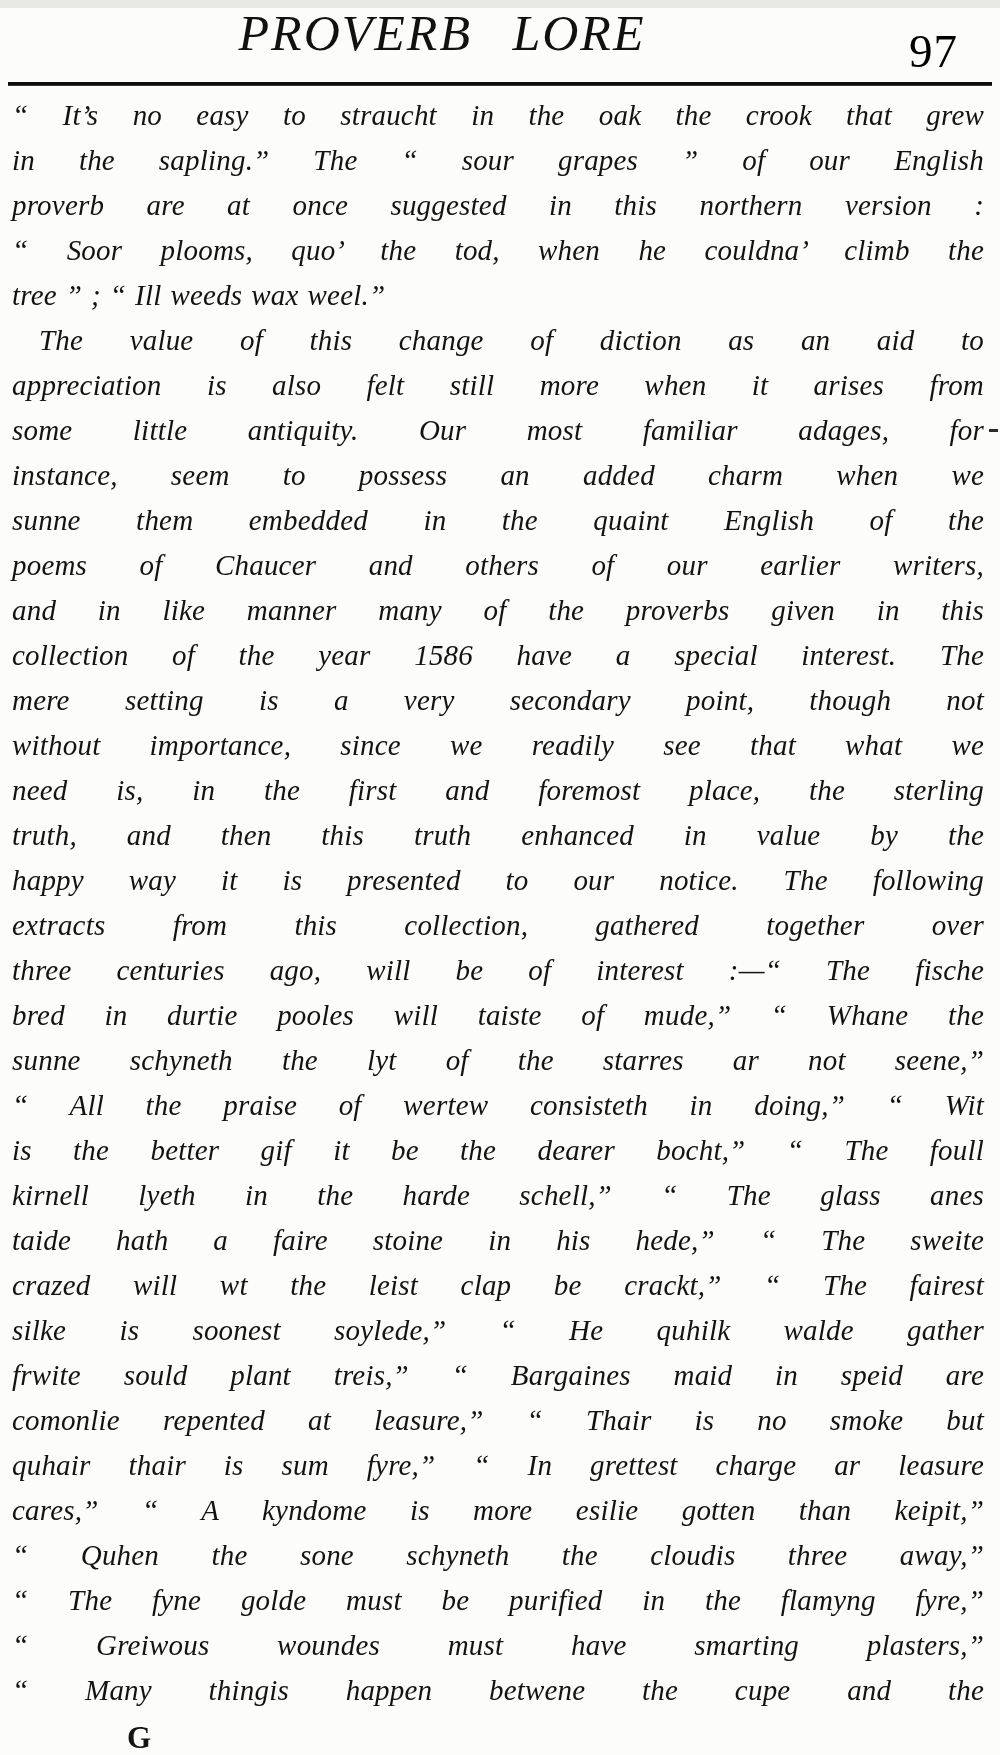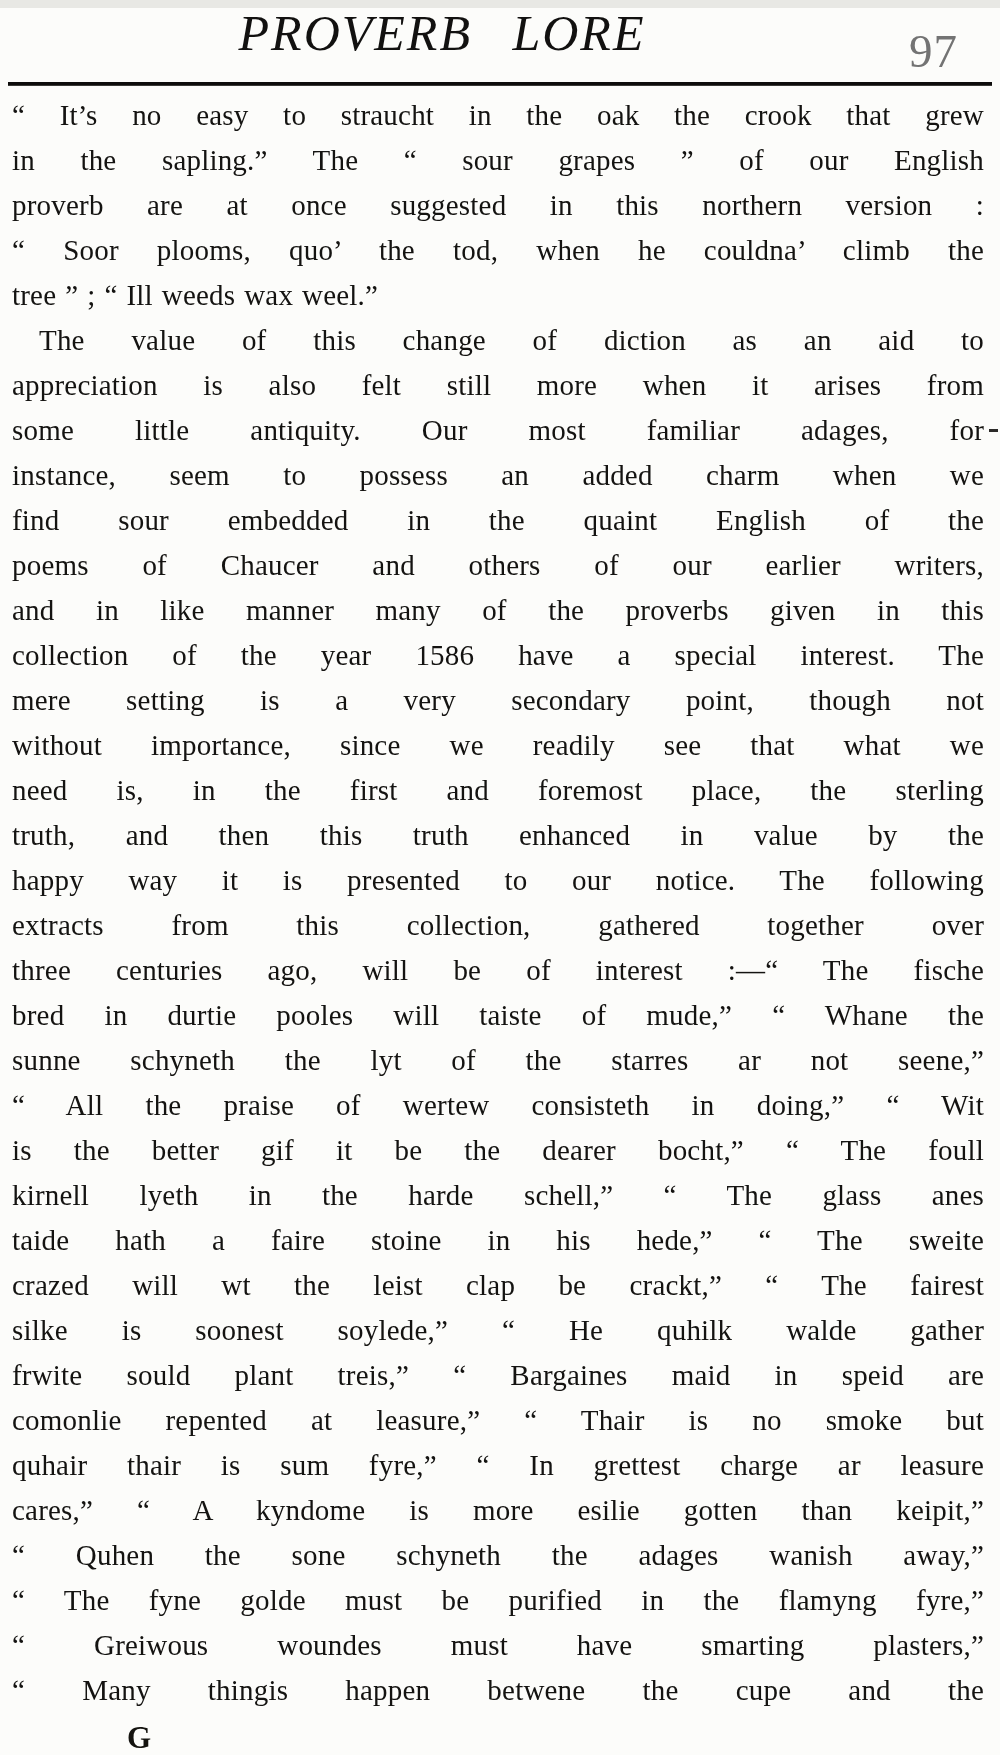--- a/index.html
+++ b/index.html
@@ -25,32 +25,32 @@
     word-spacing: 26px;
     white-space: nowrap;
     color: #121110;
   }
   .head-pageno {
     position: absolute;
     top: 16px;
     right: 42px;
     font-size: 47px;
     letter-spacing: 1px;
-    color: #737373;
+    color: #000000;
   }
   .head-rule {
     position: absolute;
     top: 74px;
     left: 8px;
     right: 8px;
     height: 3px;
     background: #0d0c0b;
     border-bottom: 1px solid #3a3936;
   }
-  .text-block { position: absolute; top: 85px; left: 12px; right: 16px; }
+  .text-block { position: absolute; top: 85px; left: 12px; right: 16px; font-style: italic; }
   .line {
     font-size: 29px;
     line-height: 45px;
     text-align: justify;
     text-align-last: justify;
     -moz-text-align-last: justify;
     word-spacing: 1.5px;
     letter-spacing: 0.2px;
     white-space: normal;
   }
@@ -87,21 +87,21 @@
   <div class="text-block">
     <div class="line">“ It’s no easy to straucht in the oak the crook that grew</div>
     <div class="line">in the sapling.”  The “ sour grapes ” of our English</div>
     <div class="line">proverb are at once suggested in this northern version :</div>
     <div class="line">“ Soor plooms, quo’ the tod, when he couldna’ climb the</div>
     <div class="line para-end">tree ” ; “ Ill weeds wax weel.”</div>
     <div class="line indent">The value of this change of diction as an aid to</div>
     <div class="line">appreciation is also felt still more when it arises from</div>
     <div class="line">some little antiquity.  Our most familiar adages, for</div>
     <div class="line">instance, seem to possess an added charm when we</div>
-    <div class="line">find sour embedded in the quaint English of the</div>
+    <div class="line">sunne them embedded in the quaint English of the</div>
     <div class="line">poems of Chaucer and others of our earlier writers,</div>
     <div class="line">and in like manner many of the proverbs given in this</div>
     <div class="line">collection of the year 1586 have a special interest.  The</div>
     <div class="line">mere setting is a very secondary point, though not</div>
     <div class="line">without importance, since we readily see that what we</div>
     <div class="line">need is, in the first and foremost place, the sterling</div>
     <div class="line">truth, and then this truth enhanced in value by the</div>
     <div class="line">happy way it is presented to our notice.  The following</div>
     <div class="line">extracts from this collection, gathered together over</div>
     <div class="line">three centuries ago, will be of interest :—“ The fische</div>
@@ -110,21 +110,21 @@
     <div class="line">“ All the praise of wertew consisteth in doing,” “ Wit</div>
     <div class="line">is the better gif it be the dearer bocht,” “ The foull</div>
     <div class="line">kirnell lyeth in the harde schell,” “ The glass anes</div>
     <div class="line">taide hath a faire stoine in his hede,” “ The sweite</div>
     <div class="line">crazed will wt the leist clap be crackt,” “ The fairest</div>
     <div class="line">silke is soonest soylede,” “ He quhilk walde gather</div>
     <div class="line">frwite sould plant treis,” “ Bargaines maid in speid are</div>
     <div class="line">comonlie repented at leasure,” “ Thair is no smoke but</div>
     <div class="line">quhair thair is sum fyre,” “ In grettest charge ar leasure</div>
     <div class="line">cares,” “ A kyndome is more esilie gotten than keipit,”</div>
-    <div class="line">“ Quhen the sone schyneth the adages wanish away,”</div>
+    <div class="line">“ Quhen the sone schyneth the cloudis three away,”</div>
     <div class="line">“ The fyne golde must be purified in the flamyng fyre,”</div>
     <div class="line">“ Greiwous woundes must have smarting plasters,”</div>
     <div class="line">“ Many thingis happen betwene the cupe and the</div>
   </div>
 
   <div class="signature">G</div>
   <div class="artifact"></div>
 
 </div>
 

